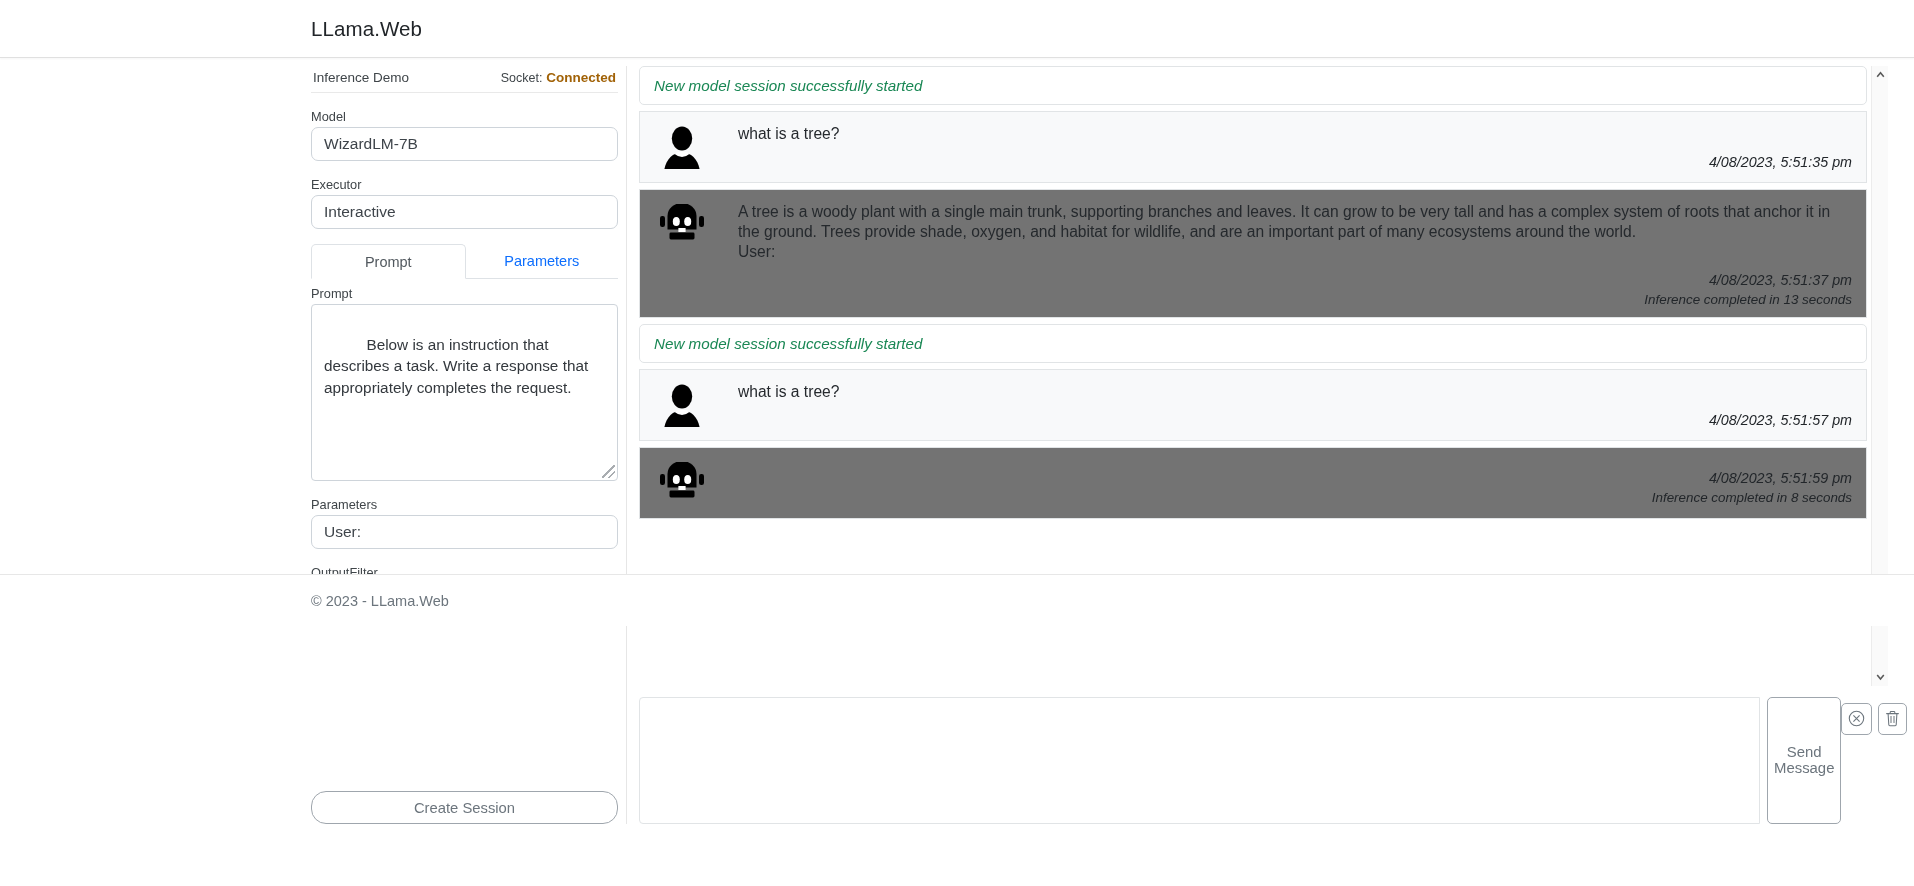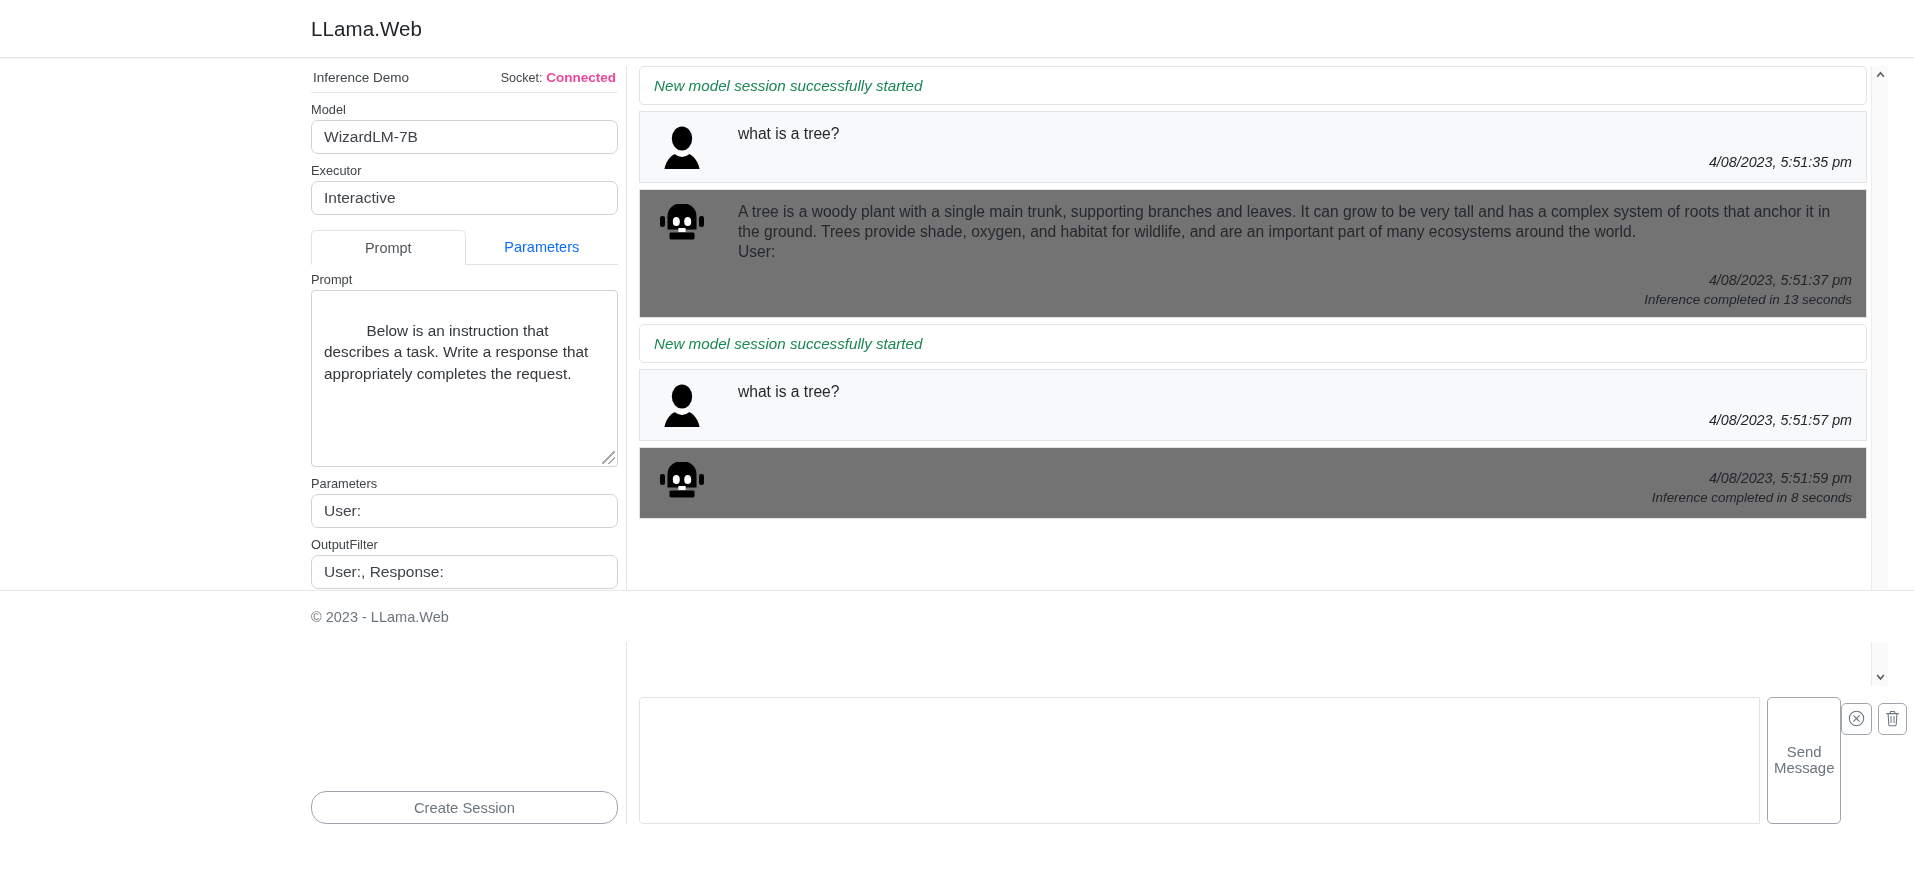--- a/index.html
+++ b/index.html
@@ -57,21 +57,21 @@
     align-items: center;
     justify-content: space-between;
     font-size: 13.5px;
     color: #3f4549;
     padding: 4px 2px 7px 2px;
     border-bottom: 1px solid #e9e9e9;
   }
   .socket-label { font-size: 12.5px; color: #3f4549; }
   .socket-state { font-weight: bold; }
 
-  .field { margin-top: 9px; }
+  .field { margin-top: 16px; }
   .field-label {
     font-size: 12.8px;
     color: #3f4549;
     display: block;
     margin-bottom: 3px;
   }
   .input-box {
     width: 100%;
     height: 34px;
     border: 1px solid #ced4da;
@@ -284,21 +284,21 @@
     color: #6c757d;
     display: flex;
     align-items: center;
     justify-content: center;
     cursor: pointer;
   }
 
   
   .footer {
     position: absolute;
-    left: 0; right: 0; bottom: 0;
+    left: 0; right: 0; bottom: 16px;
     height: 52px;
     border-top: 1px solid #e7e7e7;
     display: flex;
     align-items: center;
     background: #fff;
   }
   .footer-text {
     margin-left: 311px;
     font-size: 14.5px;
     color: #6c757d;
@@ -315,21 +315,21 @@
   </div>
 
   <div class="content">
 
     <div class="left-panel">
 
       <div class="panel-head">
         <span>Inference Demo</span>
         <span>
           <span class="socket-label">Socket:</span>
-          <span class="socket-state" style="color:#ec4899">Connected</span>
+          <span class="socket-state" style="color:#a16207">Connected</span>
         </span>
       </div>
 
       <div class="field">
         <span class="field-label">Model</span>
         <div class="input-box">WizardLM-7B</div>
       </div>
 
       <div class="field">
         <span class="field-label">Executor</span>

